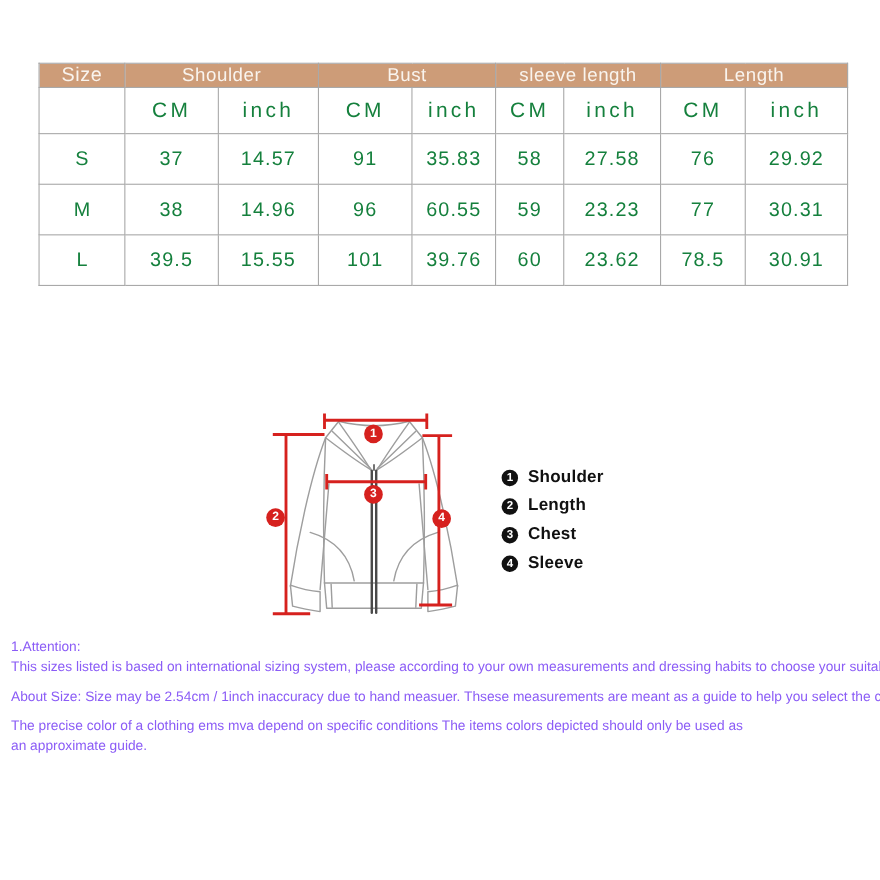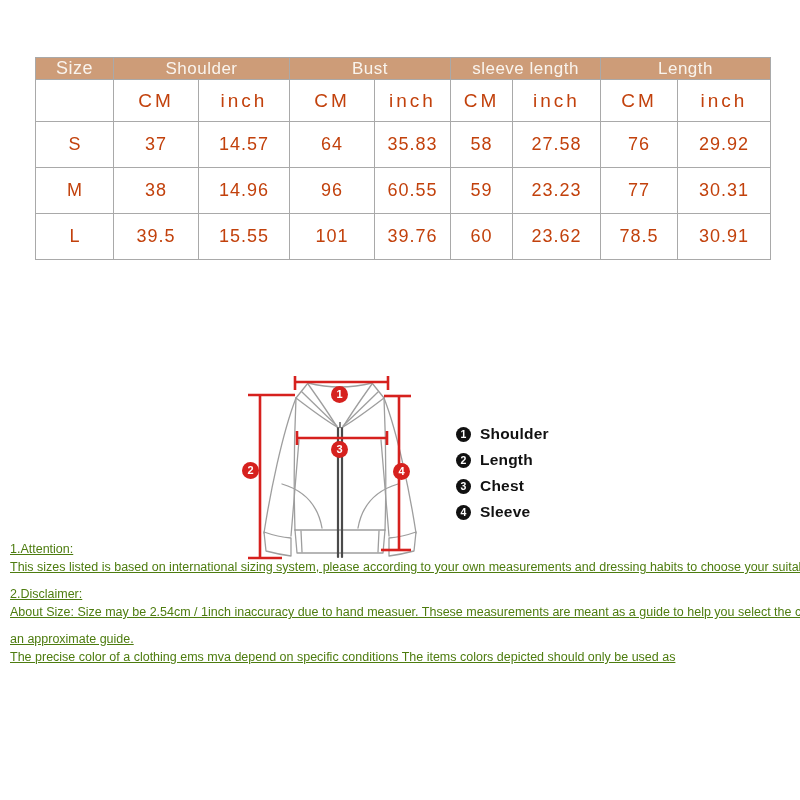--- a/index.html
+++ b/index.html
@@ -4,21 +4,21 @@
 <style>
   * { margin: 0; padding: 0; box-sizing: border-box; }
   html, body { width: 800px; height: 800px; background: #ffffff; font-family: "Liberation Sans", sans-serif; }
   .canvas { position: relative; width: 800px; height: 800px; background: #ffffff; overflow: hidden; }
 
   
   .size-table-wrap { position: absolute; left: 35px; top: 57px; }
   table.size-table { border-collapse: collapse; table-layout: fixed; width: 735px; }
   table.size-table td, table.size-table th {
     border: 1px solid #a9a9a9; text-align: center; vertical-align: middle;
-    font-weight: normal; color: #c2410c; background: #fff; padding: 0;
+    font-weight: normal; color: #15803d; background: #fff; padding: 0;
   }
   tr.hdr-row { height: 20px; }
   tr.hdr-row th { background: #cd9c78; color: #f9f4ee; font-size: 17px; letter-spacing: .5px; border-color: #a9a9a9; }
   tr.hdr-row th.size-hd { font-size: 18px; }
   tr.unit-row { height: 42px; }
   tr.unit-row td { font-size: 19px; letter-spacing: 3px; }
   tr.data-row { height: 46px; }
   tr.data-row td { font-size: 18px; letter-spacing: 1px; }
   tr.data-row td.size-lbl { letter-spacing: 0; }
 
@@ -39,21 +39,21 @@
   .legend { position: absolute; left: 456px; top: 424px; }
   .legend-item { display: flex; align-items: center; height: 20px; margin-bottom: 6px; }
   .legend-bullet {
     width: 15px; height: 15px; border-radius: 50%; background: #111111; color: #ffffff;
     font-size: 10.5px; font-weight: bold; display: flex; align-items: center; justify-content: center;
     margin-right: 9px; line-height: 1; flex: 0 0 15px;
   }
   .legend-label { font-size: 15.5px; font-weight: 600; color: #111111; letter-spacing: .2px; }
 
   
-  .notes { position: absolute; left: 10px; top: 540px; width: 786px; color: #4d7c0f; text-decoration: underline; }
+  .notes { position: absolute; left: 10px; top: 579px; width: 786px; color: #8b5cf6; }
   .note-group { margin-bottom: 9px; }
   .note-heading { font-size: 12.5px; line-height: 18px; white-space: nowrap; }
   .note-line { font-size: 12.5px; line-height: 18px; white-space: nowrap; }
 </style>
 </head>
 <body>
 
 <div class="canvas">
 
   <div class="size-table-wrap">
@@ -85,21 +85,21 @@
         <td>inch</td>
         <td>CM</td>
         <td>inch</td>
         <td>CM</td>
         <td>inch</td>
       </tr>
       <tr class="data-row">
         <td class="size-lbl">S</td>
         <td>37</td>
         <td>14.57</td>
-        <td>64</td>
+        <td>91</td>
         <td>35.83</td>
         <td>58</td>
         <td>27.58</td>
         <td>76</td>
         <td>29.92</td>
       </tr>
       <tr class="data-row">
         <td class="size-lbl">M</td>
         <td>38</td>
         <td>14.96</td>
@@ -204,22 +204,21 @@
       <span class="legend-label">Sleeve</span>
     </div>
   </div>
 
   <div class="notes">
     <div class="note-group">
       <div class="note-heading">1.Attention:</div>
       <div class="note-line">This sizes listed is based on international sizing system, please according to your own measurements and dressing habits to choose your suitable size.</div>
     </div>
     <div class="note-group">
-      <div class="note-heading">2.Disclaimer:</div>
       <div class="note-line">About Size: Size may be 2.54cm / 1inch inaccuracy due to hand measuer. Thsese measurements are meant as a guide to help you select the correct size.</div>
     </div>
     <div class="note-group">
+      <div class="note-line">The precise color of a clothing ems mva depend on specific conditions The items colors depicted should only be used as</div>
       <div class="note-line">an approximate guide.</div>
-      <div class="note-line">The precise color of a clothing ems mva depend on specific conditions The items colors depicted should only be used as</div>
     </div>
   </div>
 
 </div>
 
 </body></html>

